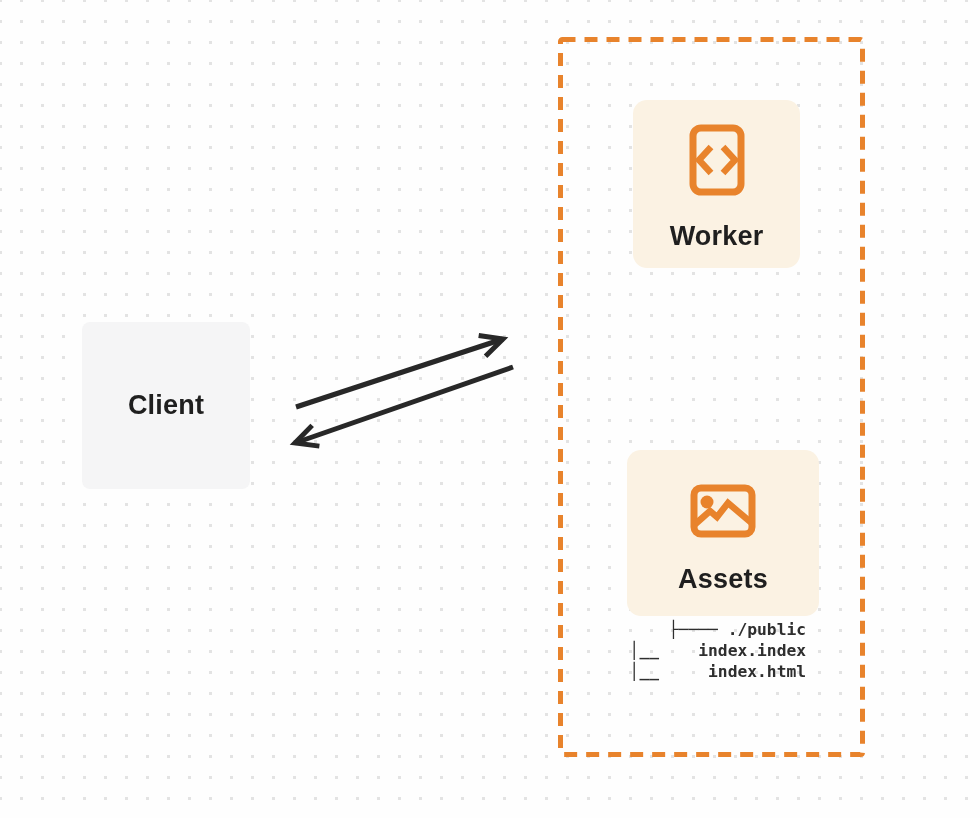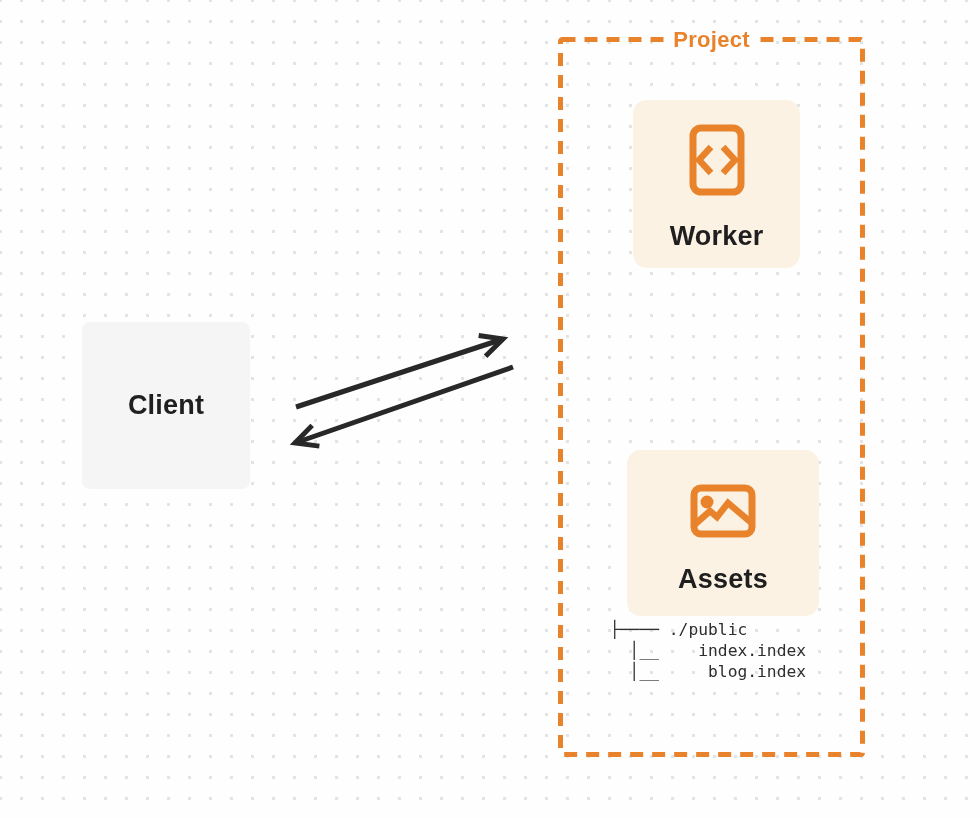--- a/index.html
+++ b/index.html
@@ -61,23 +61,24 @@
   .card.worker { left: 633px; top: 100px; width: 167px; height: 168px; }
   .card.worker .icon { margin-top: 8px; }
   .card.worker .node-label { margin-top: 25px; }
   .card.assets { left: 627px; top: 450px; width: 192px; height: 166px; }
   .card.assets .icon { margin-top: 12px; }
   .card.assets .node-label { margin-top: 26px; }
   .file-tree {
     position: absolute; left: 610px; top: 619px;
     margin: 0;
     font-family: "DejaVu Sans Mono", monospace;
-    font-size: 16.3px; font-weight: normal;
+    font-size: 16.3px; font-weight: bold;
     line-height: 21px;
     color: #2E2E2E;
+    text-align: right;
   }
   .file-tree div { white-space: pre; }
 </style>
 </head>
 <body>
 
 <div class="canvas">
 
   <svg class="arrows-layer" viewBox="0 0 980 818">
     <defs>
@@ -92,23 +93,20 @@
   <div class="client-box">
     <span class="node-label">Client</span>
   </div>
 
 
   <div class="project-border">
     <svg width="307" height="720" viewBox="0 0 307 720">
       <rect x="2.5" y="2.5" width="302" height="715" rx="2" fill="none" stroke="#E8832C" stroke-width="5" stroke-dasharray="13 9"></rect>
     </svg>
   </div>
-  <div class="project-label-wrap">
-    <span class="project-label">Project</span>
-  </div>
 
   <div class="card worker">
     <svg class="icon" width="56" height="72" viewBox="0 0 56 72">
       <rect x="4" y="4" width="48" height="64" rx="8" fill="none" stroke="#E8832C" stroke-width="7"></rect>
       <polyline points="22,23 10,36 22,49" fill="none" stroke="#E8832C" stroke-width="6.5" stroke-linejoin="miter"></polyline>
       <polyline points="34,23 46,36 34,49" fill="none" stroke="#E8832C" stroke-width="6.5" stroke-linejoin="miter"></polyline>
     </svg>
     <span class="node-label">Worker</span>
   </div>
 
@@ -119,15 +117,15 @@
             <rect x="4" y="4" width="58" height="46" rx="7"></rect>
           </clipPath>
       </defs>
       <rect x="4" y="4" width="58" height="46" rx="7" fill="none" stroke="#E8832C" stroke-width="7"></rect>
       <circle cx="17" cy="18" r="6.5" fill="#E8832C"></circle>
       <path d="M2,43 L20,27 L27,33 L38,19 L64,41" fill="none" stroke="#E8832C" stroke-width="6.5" stroke-linejoin="miter" clip-path="url(#imgclip)"></path>
     </svg>
     <span class="node-label">Assets</span>
   </div>
 
-  <pre class="file-tree"><div>├──── ./public</div><div>  │__    index.index</div><div>  │__     blog.index</div></pre>
+  <pre class="file-tree"><div>├──── ./public</div><div>  │__    index.index</div><div>  │__     index.html</div></pre>
 
 </div>
 
 </body></html>

